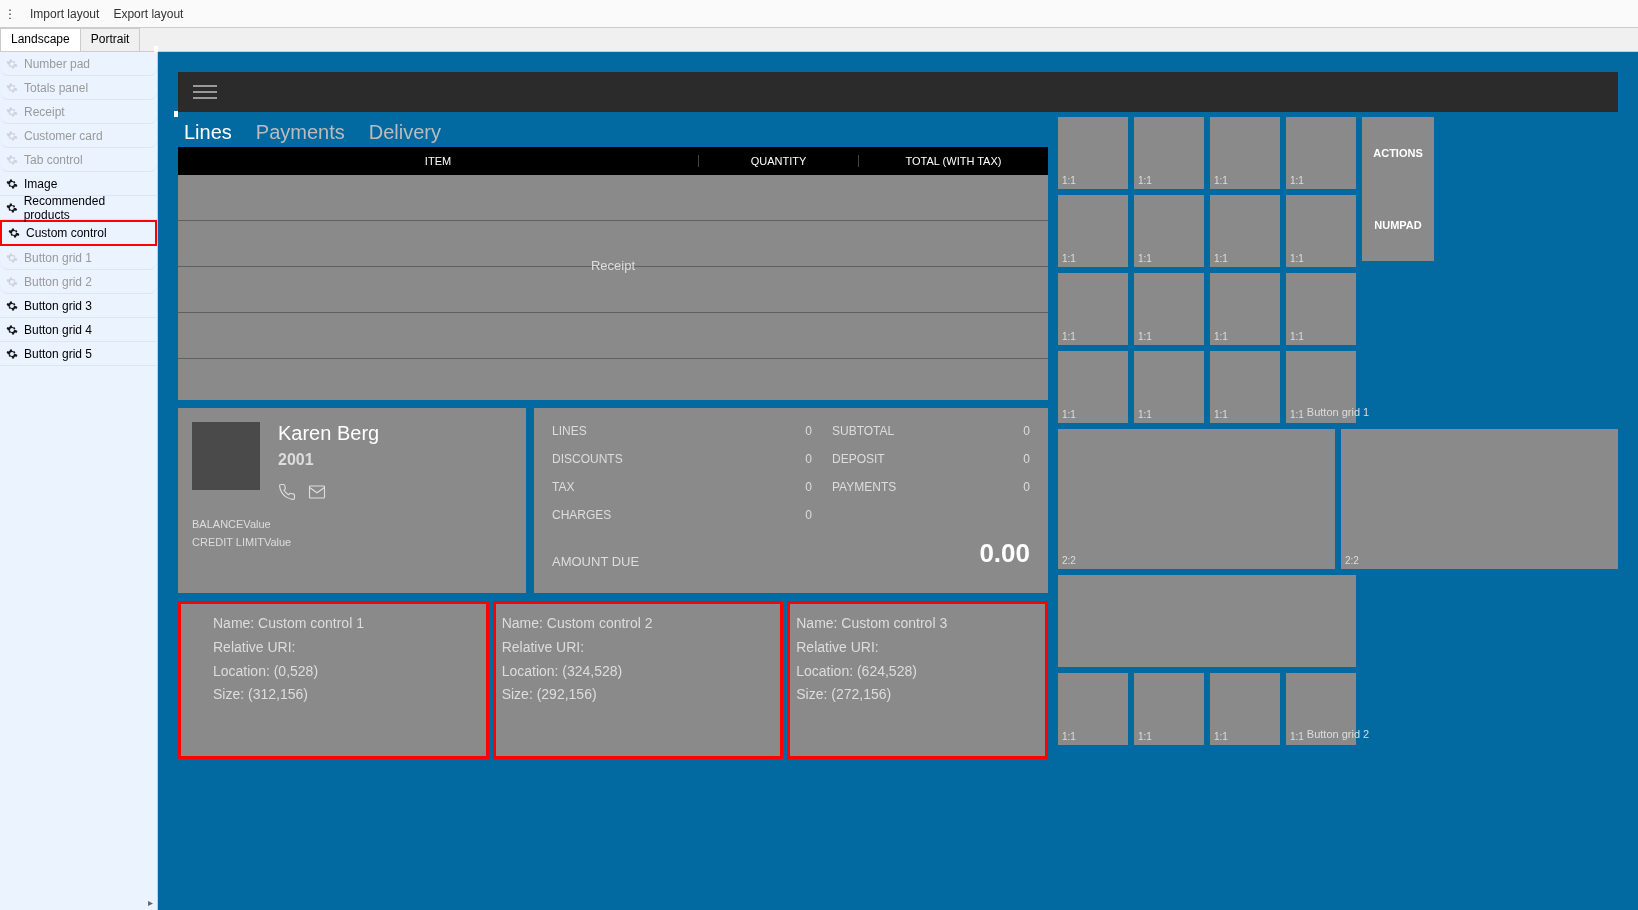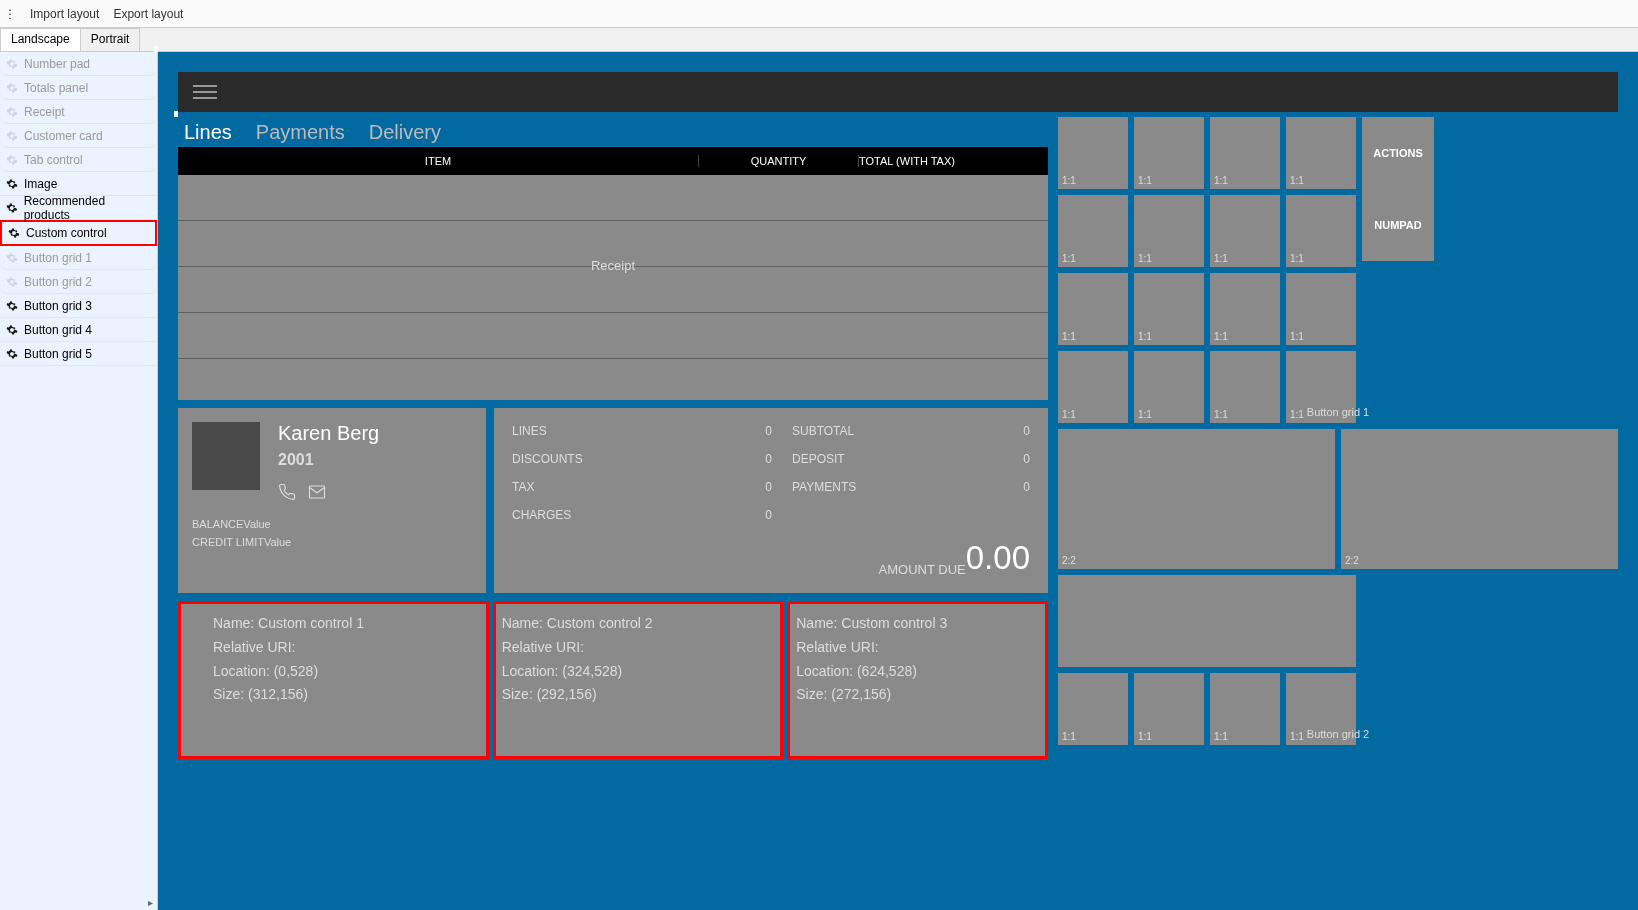--- a/index.html
+++ b/index.html
@@ -36,44 +36,44 @@
 .left-canvas { width: 870px; display: flex; flex-direction: column; gap: 8px; position: relative; }
 .right-canvas { flex: 1; display: flex; flex-direction: column; gap: 6px; }
 
 
 .receipt-tabs { display:flex; gap: 24px; align-items:center; height: 30px; padding: 0 6px; }
 .receipt-tabs span { color:#bbb; font-size:20px; font-weight:300; cursor:pointer; }
 .receipt-tabs span.act { color:#fff; }
 .grid-hdr { background:#000; height:28px; display:flex; color:#fff; font-size:11px; align-items:center; }
 .grid-hdr .c1 { width: 520px; text-align:center; }
 .grid-hdr .c2 { flex:1; text-align:center; border-left:1px solid #444; }
-.grid-hdr .c3 { width: 190px; border-left:1px solid #444; }
+.grid-hdr .c3 { width: 190px; text-align:center; border-left:1px solid #444; }
 .receipt-body { background:#8a8a8a; height: 225px; position:relative; }
 .receipt-body .row { height: 46px; border-bottom: 1px solid rgba(0,0,0,.3); }
 .receipt-label { position:absolute; top:83px; width:100%; text-align:center; color:#ddd; font-size:13px; }
 
 .handle { position:absolute; width:2px; height:6px; background:#fff; box-shadow: 2px 0 0 #fff; }
 
 .mid-row { display:flex; gap:8px; height:185px; }
-.cust-card { width: 308px; background:#8a8a8a; padding:14px; color:#ddd; position:relative; }
+.cust-card { width: 348px; background:#8a8a8a; padding:14px; color:#ddd; position:relative; }
 .avatar { width:68px; height:68px; background:#4a4a4a; float:left; margin-right: 18px; margin-bottom:10px; }
 .cname { font-size:20px; color:#fff; font-weight:300; }
 .cid { font-size:16px; margin-top:6px;font-weight:bold; }
 .icons-row { margin-top:14px; }
 .icons-row svg { margin-right:8px; }
 .bal-row { clear:both; display:flex; justify-content:flex-start; font-size:11px; margin-top:14px; }
 .totals-card { flex:1; background:#8a8a8a; padding:16px 18px; color:#ddd; position:relative; }
 .t-row { display:flex; font-size:12px; margin-bottom:14px; }
 .t-row .l { width: 140px; }
 .t-row .m { width: 120px; text-align:right; }
 .t-row .r { flex:1; }
 .t-row .v { width: 100px; text-align:right; }
-.amount-due { position:absolute; bottom:16px; left:18px; right:18px; display:flex; justify-content:flex-end; align-items:flex-end; }
+.amount-due { position:absolute; bottom:24px; left:18px; right:18px; display:flex; justify-content:space-between; align-items:flex-end; }
 .amount-due .lbl { font-size:13px; }
-.amount-due .val { font-size:33px; color:#fff; font-weight:400; }
+.amount-due .val { font-size:26px; color:#fff; font-weight:700; }
 
 .cc-row { display:flex; gap:4px; }
 .cc { background:#8a8a8a; height:158px; padding:8px 6px; color:#ddd; font-size:14px; line-height:1.7; border:3px solid red; }
 
 
 .bg-section { display:flex; gap:6px; }
 .btngrid { display:grid; grid-template-columns: repeat(4, 70px); gap:6px; }
 .bgcell { background:#8a8a8a; position:relative; height:72px;}
 .bgcell .tag { position:absolute; bottom:3px; left:4px; color:#ddd; font-size:10px; }
 .side-btn { width:72px; background:#8a8a8a; display:flex; align-items:center; justify-content:center; color:#fff; font-size:11px; font-weight:600; }

